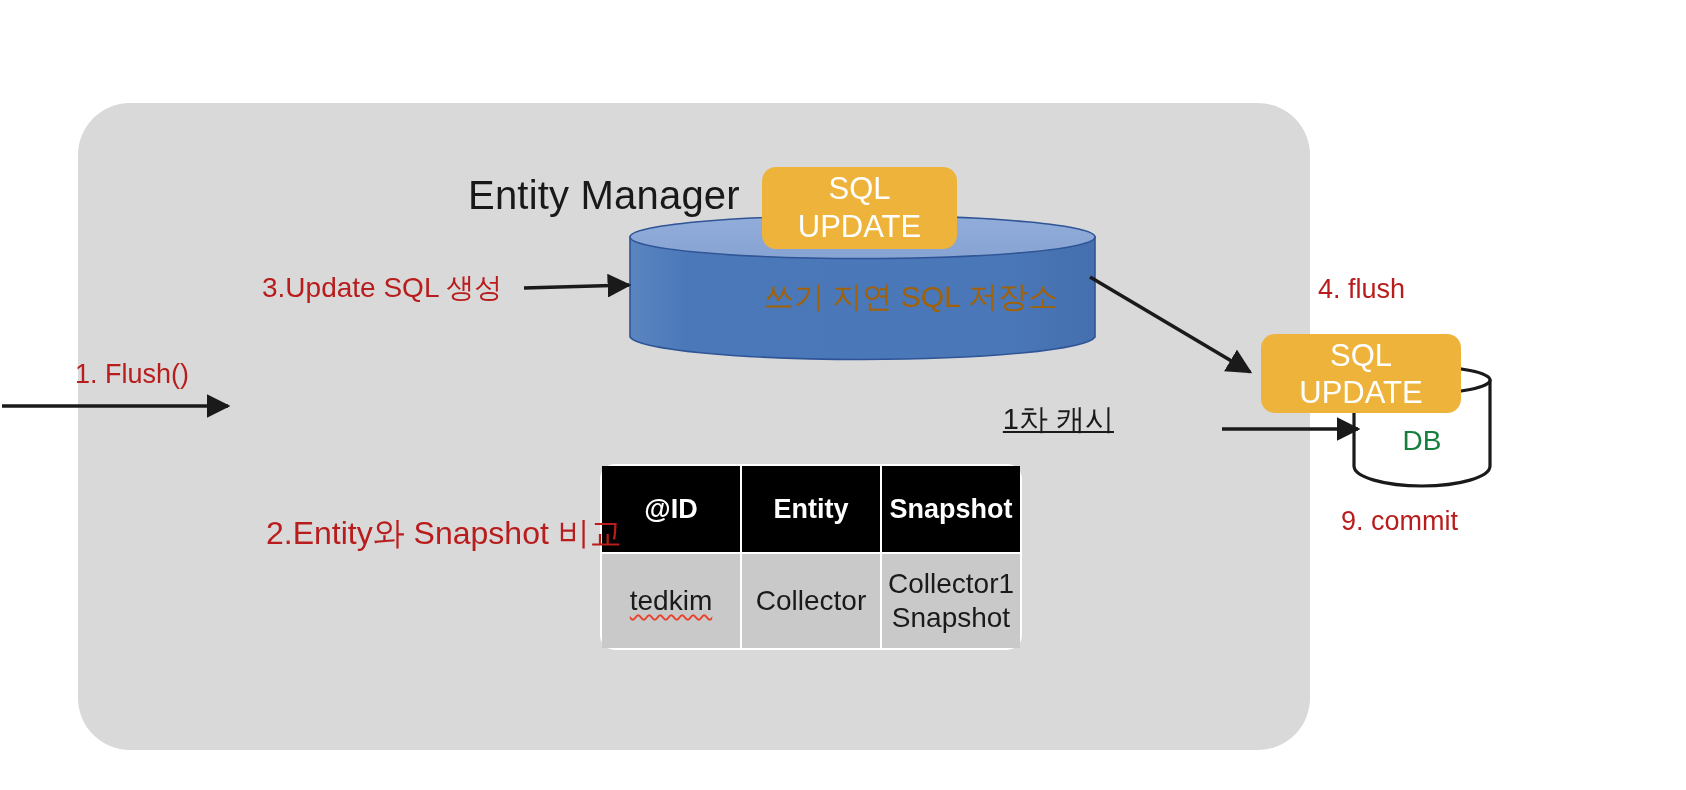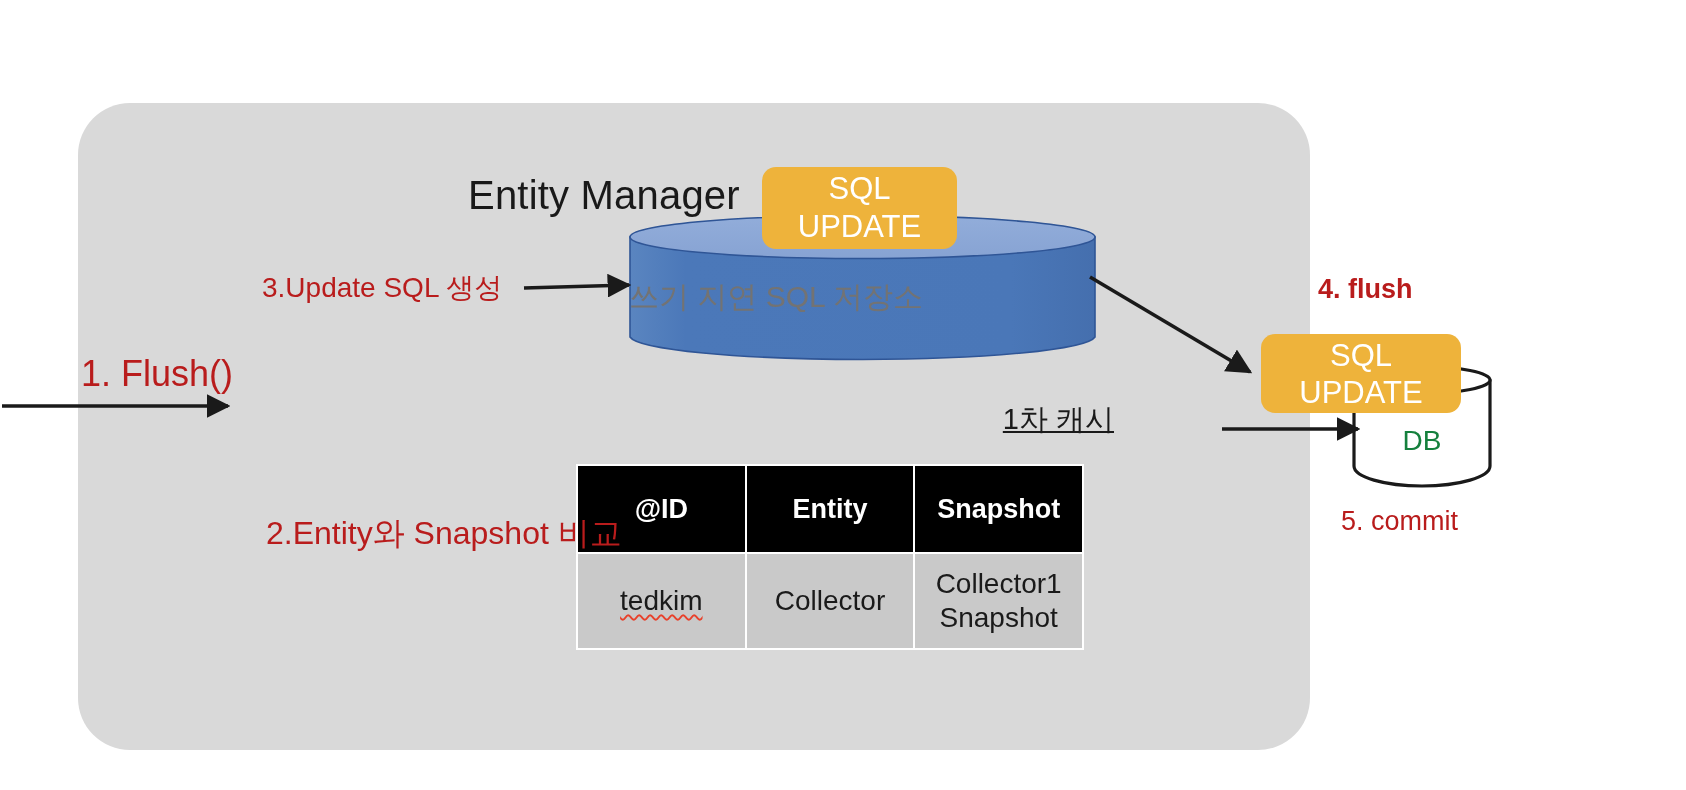--- a/index.html
+++ b/index.html
@@ -27,21 +27,21 @@
     line-height:48px;
     white-space:nowrap;
     margin-top:28px;
   }
 
   
   #cyl-wrap{left:629px;top:215px;width:467px;height:148px;}
   #cyl-wrap svg{display:block;}
   #cyl-label{
     left:629px;top:277px;width:564px;height:40px;
-    text-align:left;font-size:30px;color:#737373;line-height:40px;
+    text-align:center;font-size:30px;color:#a16207;line-height:40px;
     white-space:nowrap;
   }
 
   
   .chip{
     background:#eeb33b;
     border-radius:14px;
     color:#ffffff;
     text-align:left;
     box-sizing:border-box;
@@ -58,24 +58,25 @@
   }
 
   
   #cache-label{
     left:608px;top:400px;width:506px;height:38px;
     text-align:right;font-size:29px;color:#1a1a1a;line-height:38px;
     white-space:nowrap;
     text-decoration:underline;
   }
   #cache-table{
-    left:576px;top:464px;width:508px;
+    left:600px;top:464px;width:422px;
     border-collapse:separate;border-spacing:2px;
     background:#ffffff;
     table-layout:fixed;
+    border-radius:15px;
   }
   #cache-table th{
     background:#000000;color:#ffffff;
     font-size:27px;font-weight:bold;
     height:86px;vertical-align:middle;text-align:center;
     padding:0;border:0;
   }
   #cache-table td{
     background:#c9c9c9;color:#1a1a1a;
     font-size:28px;font-weight:normal;
@@ -83,24 +84,24 @@
     padding:0;border:0;line-height:34px;
   }
   .squiggle{
     text-decoration:underline wavy #e8402a;
     text-underline-offset:4px;
     text-decoration-thickness:2px;
   }
 
   
   .lbl{color:#b91c1c;white-space:nowrap;}
-  #lbl-flush1{left:81px;top:357px;font-size:36px;line-height:34px;}
+  #lbl-flush1{left:75px;top:357px;font-size:27px;line-height:34px;}
   #lbl-update-sql{left:262px;top:270px;font-size:28px;line-height:36px;}
   #lbl-compare{left:266px;top:515px;font-size:32px;line-height:36px;}
-  #lbl-flush4{left:1318px;top:272px;font-size:27px;line-height:34px;font-weight:bold;}
+  #lbl-flush4{left:1318px;top:272px;font-size:27px;line-height:34px;}
   #lbl-commit5{left:1341px;top:504px;font-size:27px;line-height:34px;}
 
   
   #db-cyl{left:1352px;top:366px;width:140px;height:124px;z-index:3;}
   #db-text{
     left:1352px;top:424px;width:140px;height:34px;
     text-align:center;font-size:28px;color:#15803d;line-height:34px;z-index:4;
   }
 
   
@@ -163,21 +164,21 @@
           <span>Snapshot</span>
         </td>
       </tr>
     </tbody>
   </table>
 
   <div class="abs lbl" id="lbl-flush1">1. Flush()</div>
   <div class="abs lbl" id="lbl-update-sql">3.Update SQL 생성</div>
   <div class="abs lbl" id="lbl-compare">2.Entity와 Snapshot 비교</div>
   <div class="abs lbl" id="lbl-flush4">4. flush</div>
-  <div class="abs lbl" id="lbl-commit5">5. commit</div>
+  <div class="abs lbl" id="lbl-commit5">9. commit</div>
 
   <div class="abs" id="db-cyl">
     <svg width="140" height="124" viewBox="0 0 140 124" xmlns="http://www.w3.org/2000/svg">
       <path d="M2,14 L2,100 A68,20 0 0 0 138,100 L138,14" fill="#ffffff" stroke="#1a1a1a" stroke-width="3.2" stroke-linecap="round"></path>
       <ellipse cx="70" cy="14" rx="68" ry="13.5" fill="#ffffff" stroke="#1a1a1a" stroke-width="3.2"></ellipse>
     </svg>
   </div>
   <div class="abs lbl" id="db-text">DB</div>
 
   <div class="abs chip" id="chip-db">

